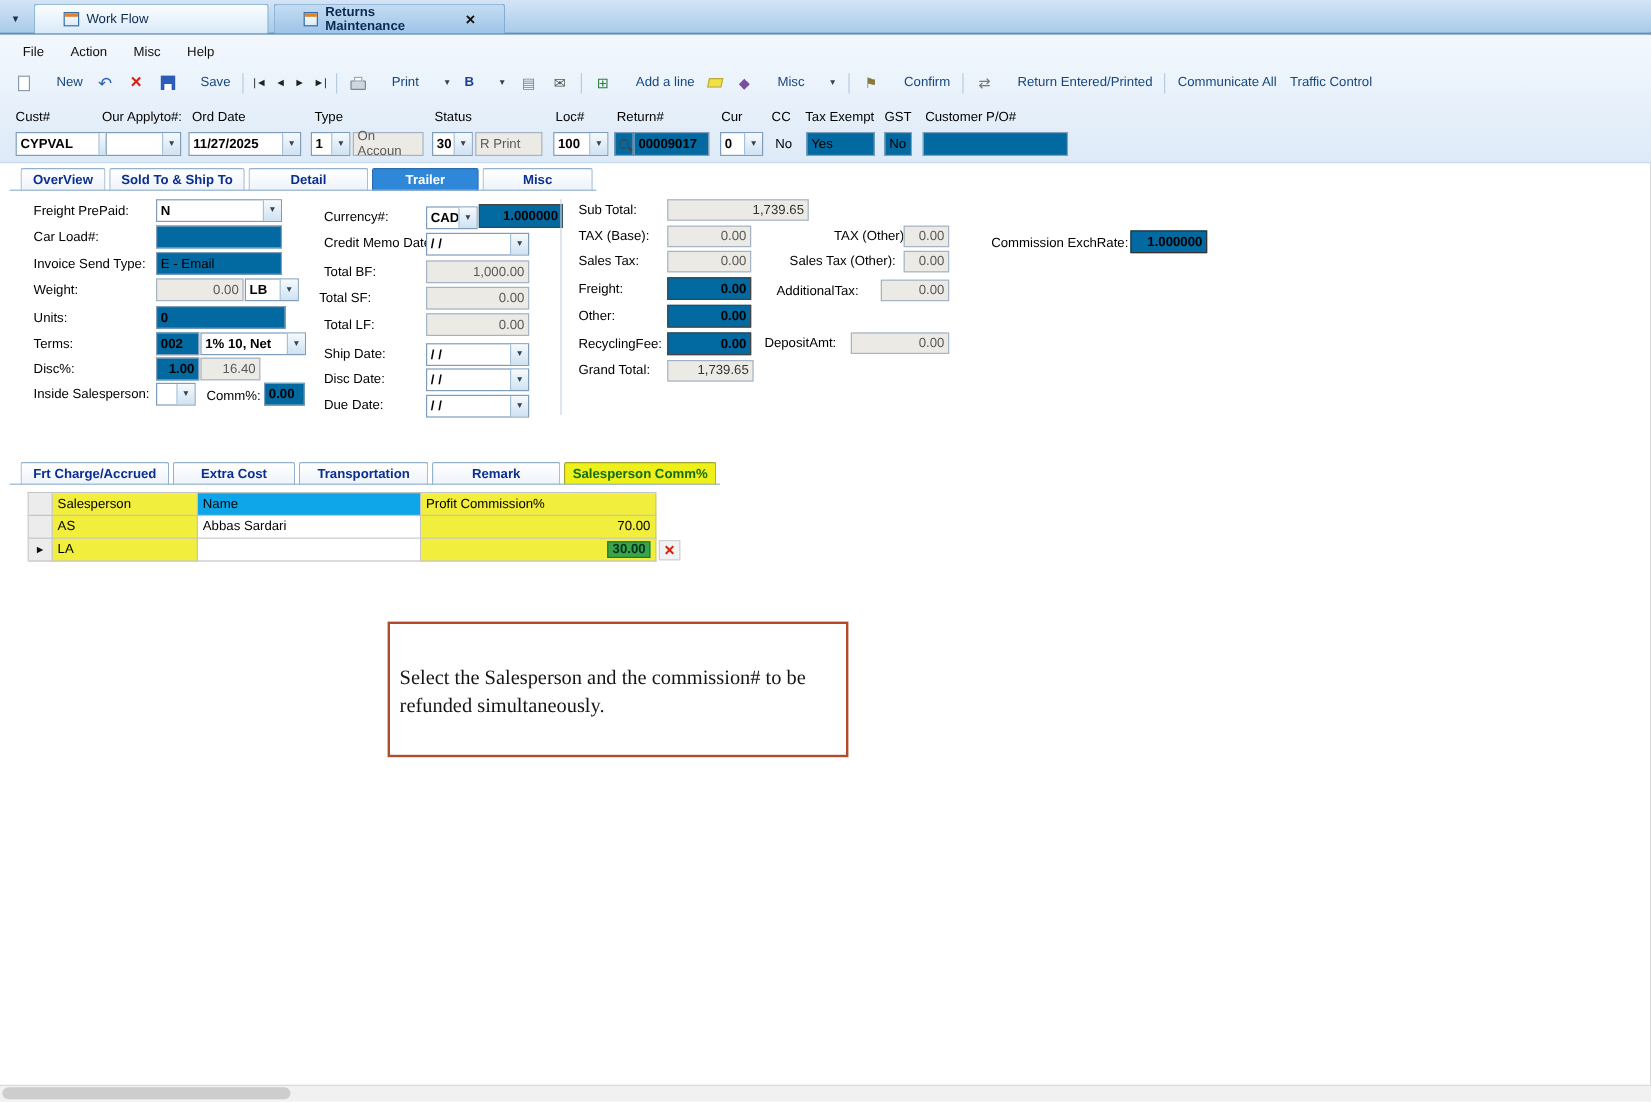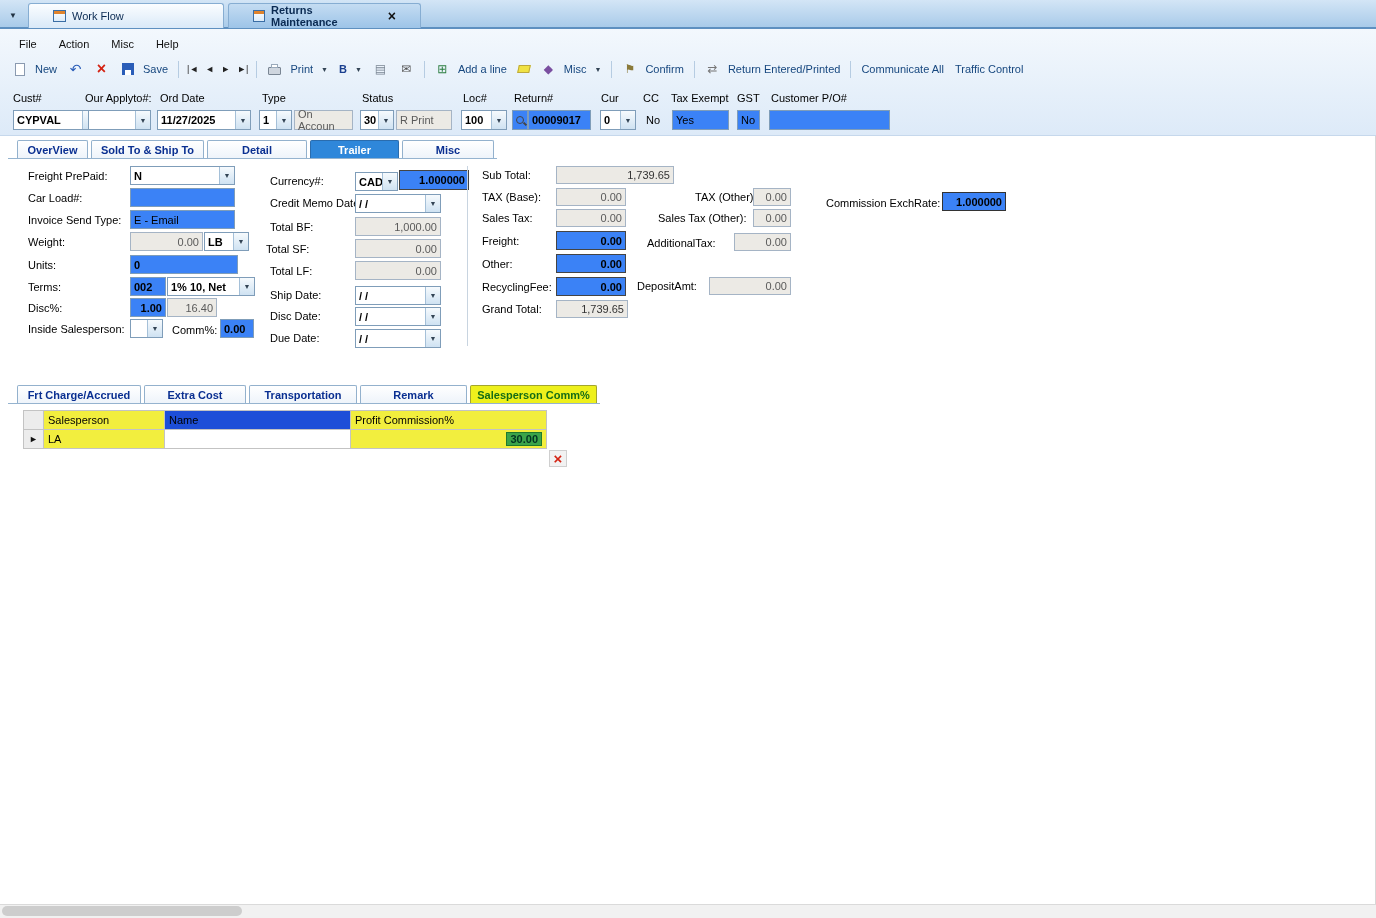--- a/index.html
+++ b/index.html
@@ -16,35 +16,35 @@
   .winicon i{position:absolute;left:0;top:0;right:0;height:3px;background:#e0832c;display:block;}
   .tabclose{margin-left:auto;font-weight:900;font-size:14px;color:#111;line-height:1;padding-left:10px;}
 
   
   .hdrbg{position:absolute;left:0;top:29px;width:1376px;height:107px;background:linear-gradient(#f3f8fd,#ddeaf8);border-bottom:1px solid #c6d8ec;}
 
   .menubar{position:absolute;left:8px;top:33px;height:22px;display:flex;align-items:center;}
   .menuitem{padding:3px 11px;color:#101010;font-size:11px;cursor:default;}
 
   .toolbar{position:absolute;left:8px;top:56px;height:26px;display:flex;align-items:center;gap:3px;white-space:nowrap;}
-  .tbtn{display:flex;align-items:center;gap:8px;padding:2px 4px;color:#16477f;font-size:11px;cursor:default;justify-content:flex-end;}
+  .tbtn{display:flex;align-items:center;gap:20px;padding:2px 4px;color:#16477f;font-size:11px;cursor:default;justify-content:flex-end;}
   .sep{width:1px;height:17px;background:#b6cce2;margin:0 3px;}
   .ticon{width:15px;height:15px;display:flex;align-items:center;justify-content:center;font-size:12px;}
   .page{width:10px;height:13px;background:#fff;border:1px solid #8a9ab0;}
   .floppy{width:12px;height:12px;background:#2a5db8;position:relative;}
   .floppy::after{content:"";position:absolute;left:3px;bottom:0;width:6px;height:5px;background:#fff;}
   .printer{width:13px;height:8px;background:#cfd6df;border:1px solid #7a8694;border-radius:1px;position:relative;margin-top:4px;}
   .printer i{position:absolute;left:2px;top:-4px;width:7px;height:4px;background:#fff;border:1px solid #9aaabb;display:block;}
   .tag{width:12px;height:8px;background:#f0e244;border:1px solid #bda93c;transform:skewX(-12deg);}
   .navg{font-size:9px;color:#222;padding:1px 2px;}
   .dd7{font-size:7px;color:#345;}
 
   
   .lbl{position:absolute;font-size:11px;color:#000;white-space:nowrap;}
-  .box{position:absolute;height:20px;border:1px solid #7f9db9;background:#3b82f6;display:flex;align-items:center;padding:0 3px;font-size:11px;color:#000;}
+  .box{position:absolute;height:20px;border:1px solid #7f9db9;background:#0369a1;display:flex;align-items:center;padding:0 3px;font-size:11px;color:#000;}
   .box.b{font-weight:bold;}
   .box.ro{background:#eceae5;color:#5a5a5a;border-color:#a5b4c5;}
   .box.rt{justify-content:flex-end;}
   .box.noborder{border:none;background:transparent;}
   .cb{position:absolute;height:20px;border:1px solid #7f9db9;background:#fff;display:flex;align-items:stretch;font-size:11px;}
   .cbt{flex:1;display:flex;align-items:center;padding:0 3px;font-weight:bold;white-space:nowrap;overflow:hidden;}
   .cba{width:15px;background:linear-gradient(#f6fafd,#cfe2f2);border-left:1px solid #a5c0d8;display:flex;align-items:center;justify-content:center;flex:none;}
   .mag{width:13px;height:15px;position:relative;display:inline-block;}
   .mag::before{content:"";position:absolute;left:2px;top:3px;width:6px;height:6px;border:1.5px solid #444;border-radius:50%;}
   .mag::after{content:"";position:absolute;left:9px;top:10px;width:4px;height:2px;background:#444;transform:rotate(45deg);}
@@ -52,21 +52,21 @@
   
   .tab{position:absolute;height:19px;display:flex;align-items:center;justify-content:center;border:1px solid #93b1cd;border-bottom:none;border-radius:2px 2px 0 0;background:linear-gradient(#ffffff,#edf3fa);font-weight:bold;color:#0a2f91;font-size:11px;cursor:default;}
   .tab.activeblue{background:#2f87da;color:#fff;border-color:#2a6cae;}
   .tab.activeyellow{background:#eef01c;color:#156c15;border-color:#a3a52e;}
   .tabline{position:absolute;height:1px;background:#95b3cf;}
 
   
   .grid{position:absolute;left:23px;top:410px;width:524px;border-top:1px solid #c3c3c3;border-left:1px solid #c3c3c3;}
   .grow{display:flex;height:19px;}
   .gc{border-right:1px solid #c3c3c3;border-bottom:1px solid #c3c3c3;display:flex;align-items:center;padding:0 4px;font-size:11px;background:#fff;overflow:hidden;}
-  .gh{background:#1d4ed8;}
+  .gh{background:#0ea5e9;}
   .gm{width:20px;background:#ececec;justify-content:center;padding:0;}
   .yel{background:#f2ee3e;}
   .selval{background:#3ba449;border:1px solid #1e7a2e;padding:0 3px;color:#032;font-weight:bold;}
   .delx{position:absolute;left:549px;top:450px;width:18px;height:17px;display:flex;align-items:center;justify-content:center;color:#d42313;font-weight:900;font-size:15px;background:#f2f2f2;border:1px solid #cfcfcf;}
 
   
   .annot{position:absolute;left:323px;top:518px;width:384px;height:113px;border:2px solid #b34a2c;background:#fff;padding:34px 10px 0 8px;font-family:"Liberation Serif",serif;font-size:17px;line-height:1.35;color:#151515;}
 
   
   .hscroll{position:absolute;left:0;top:904px;width:1376px;height:14px;background:#f1f1f1;border-top:1px solid #dadada;}
@@ -409,31 +409,40 @@
   </div>
 
   <div class="grid">
     <div class="grow">
       <div class="gc gm gh"></div>
       <div class="gc gh yel" style="width:121px;">Salesperson</div>
       <div class="gc gh" style="width:186px;">Name</div>
       <div class="gc gh yel" style="width:196px;">Profit Commission%</div>
     </div>
     <div class="grow">
+      <div class="gc gm"></div>
+      <div class="gc yel" style="width:121px;">AS</div>
+      <div class="gc" style="width:186px;">Abbas Sardari</div>
+      <div class="gc yel" style="width:196px;justify-content:flex-end;">70.00</div>
+    </div>
+    <div class="grow">
       <div class="gc gm">
           <span style="font-size:9px;color:#111;">►</span>
         </div>
       <div class="gc yel" style="width:121px;">LA</div>
       <div class="gc" style="width:186px;"></div>
       <div class="gc yel" style="width:196px;justify-content:flex-end;">
           <span class="selval">30.00</span>
         </div>
     </div>
   </div>
   <div class="delx">
       <span>×</span>
     </div>
 
+  <div class="annot">
+    <span>Select the Salesperson and the commission# to be refunded simultaneously.</span>
+  </div>
 
   <div class="hscroll"></div>
   <div class="hthumb"></div>
 
 </div>
 
 </body></html>

